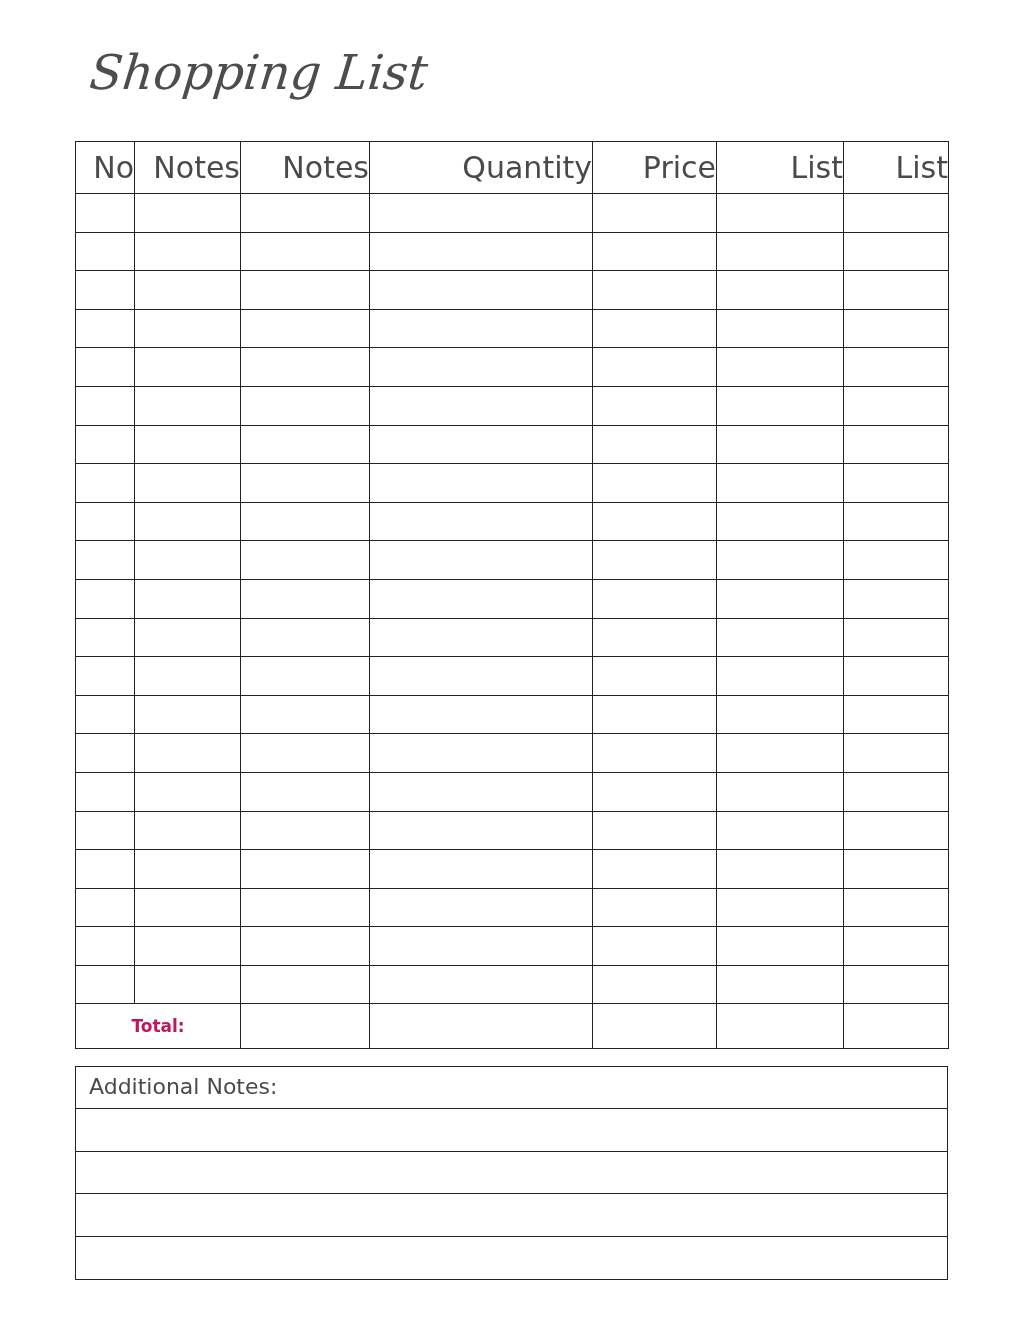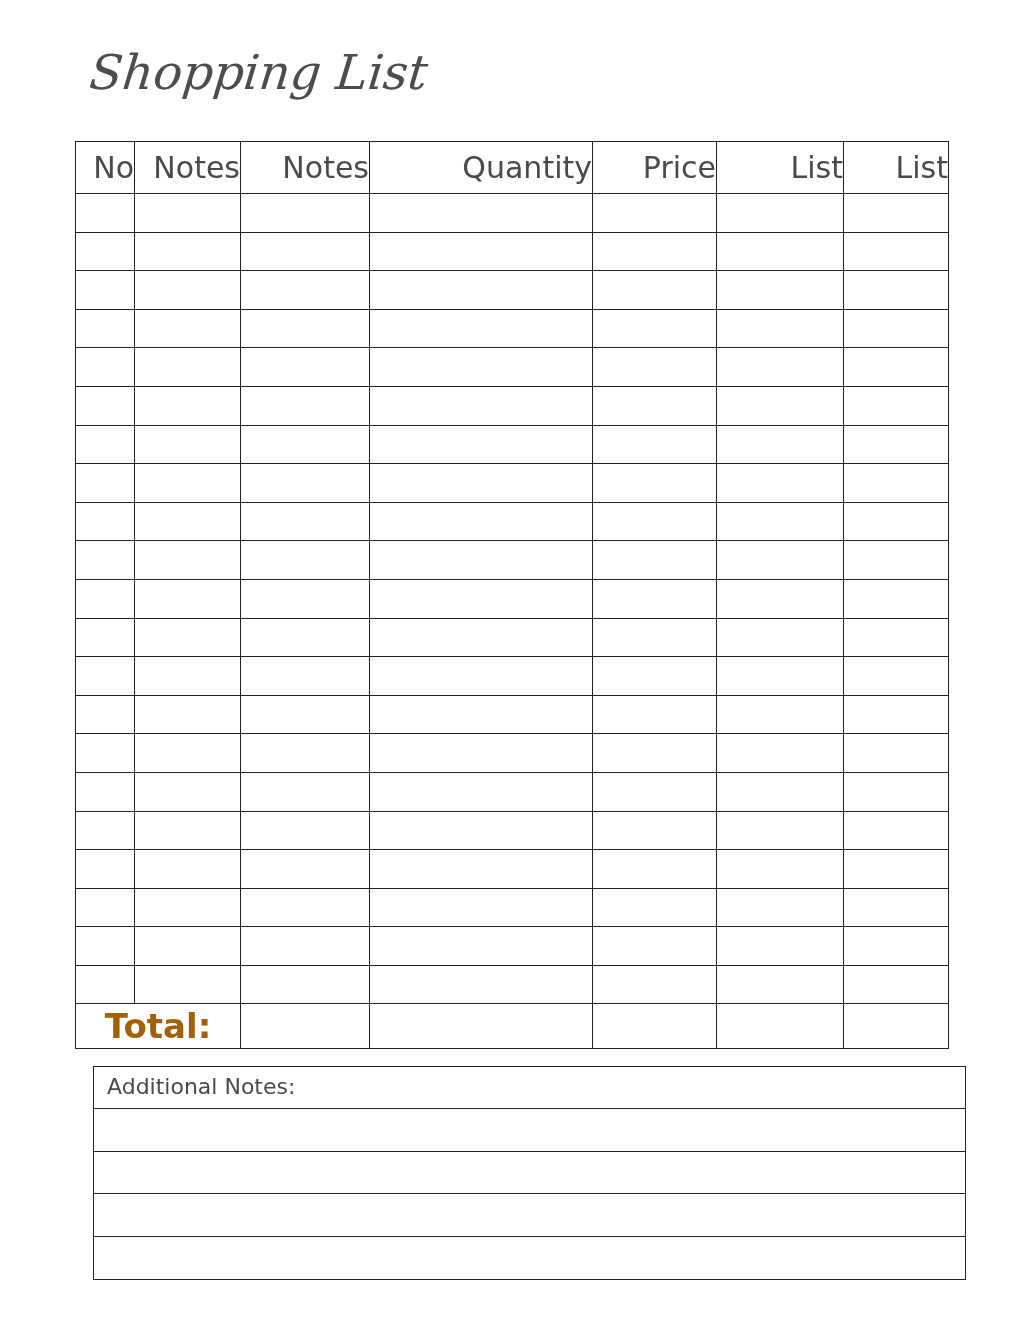--- a/index.html
+++ b/index.html
@@ -19,26 +19,26 @@
       border: 1.5px solid #222; padding: 0; box-sizing: border-box;
     }
     table.sheet th {
       height: 52px; font-weight: normal; font-size: 30px; color: #4a4a4a;
       text-align: right; vertical-align: middle;
       font-family: "DejaVu Sans", sans-serif;
     }
     table.sheet td { height: 38.6px; }
     table.sheet tr.total-row td { height: 45px; }
     .total-label {
-      font-size: 34px; font-weight: bold; color: #a16207; text-align: center;
+      font-size: 17px; font-weight: bold; color: #be185d; text-align: center;
       vertical-align: middle;
     }
     .notes {
       position: absolute; left: 75px; top: 1066px; width: 873px;
-      border: 1.5px solid #222; box-sizing: border-box; margin-left: 18px;
+      border: 1.5px solid #222; box-sizing: border-box;
     }
     .notes-header {
       height: 42px; border-bottom: 1.5px solid #222; box-sizing: border-box;
       font-size: 22px; color: #4a4a4a; padding-left: 13px; line-height: 40px;
     }
     .notes-line { height: 42.5px; border-bottom: 1.5px solid #222; box-sizing: border-box; }
     .notes-line:last-child { border-bottom: none; }
   </style>
 </head>
 <body>

